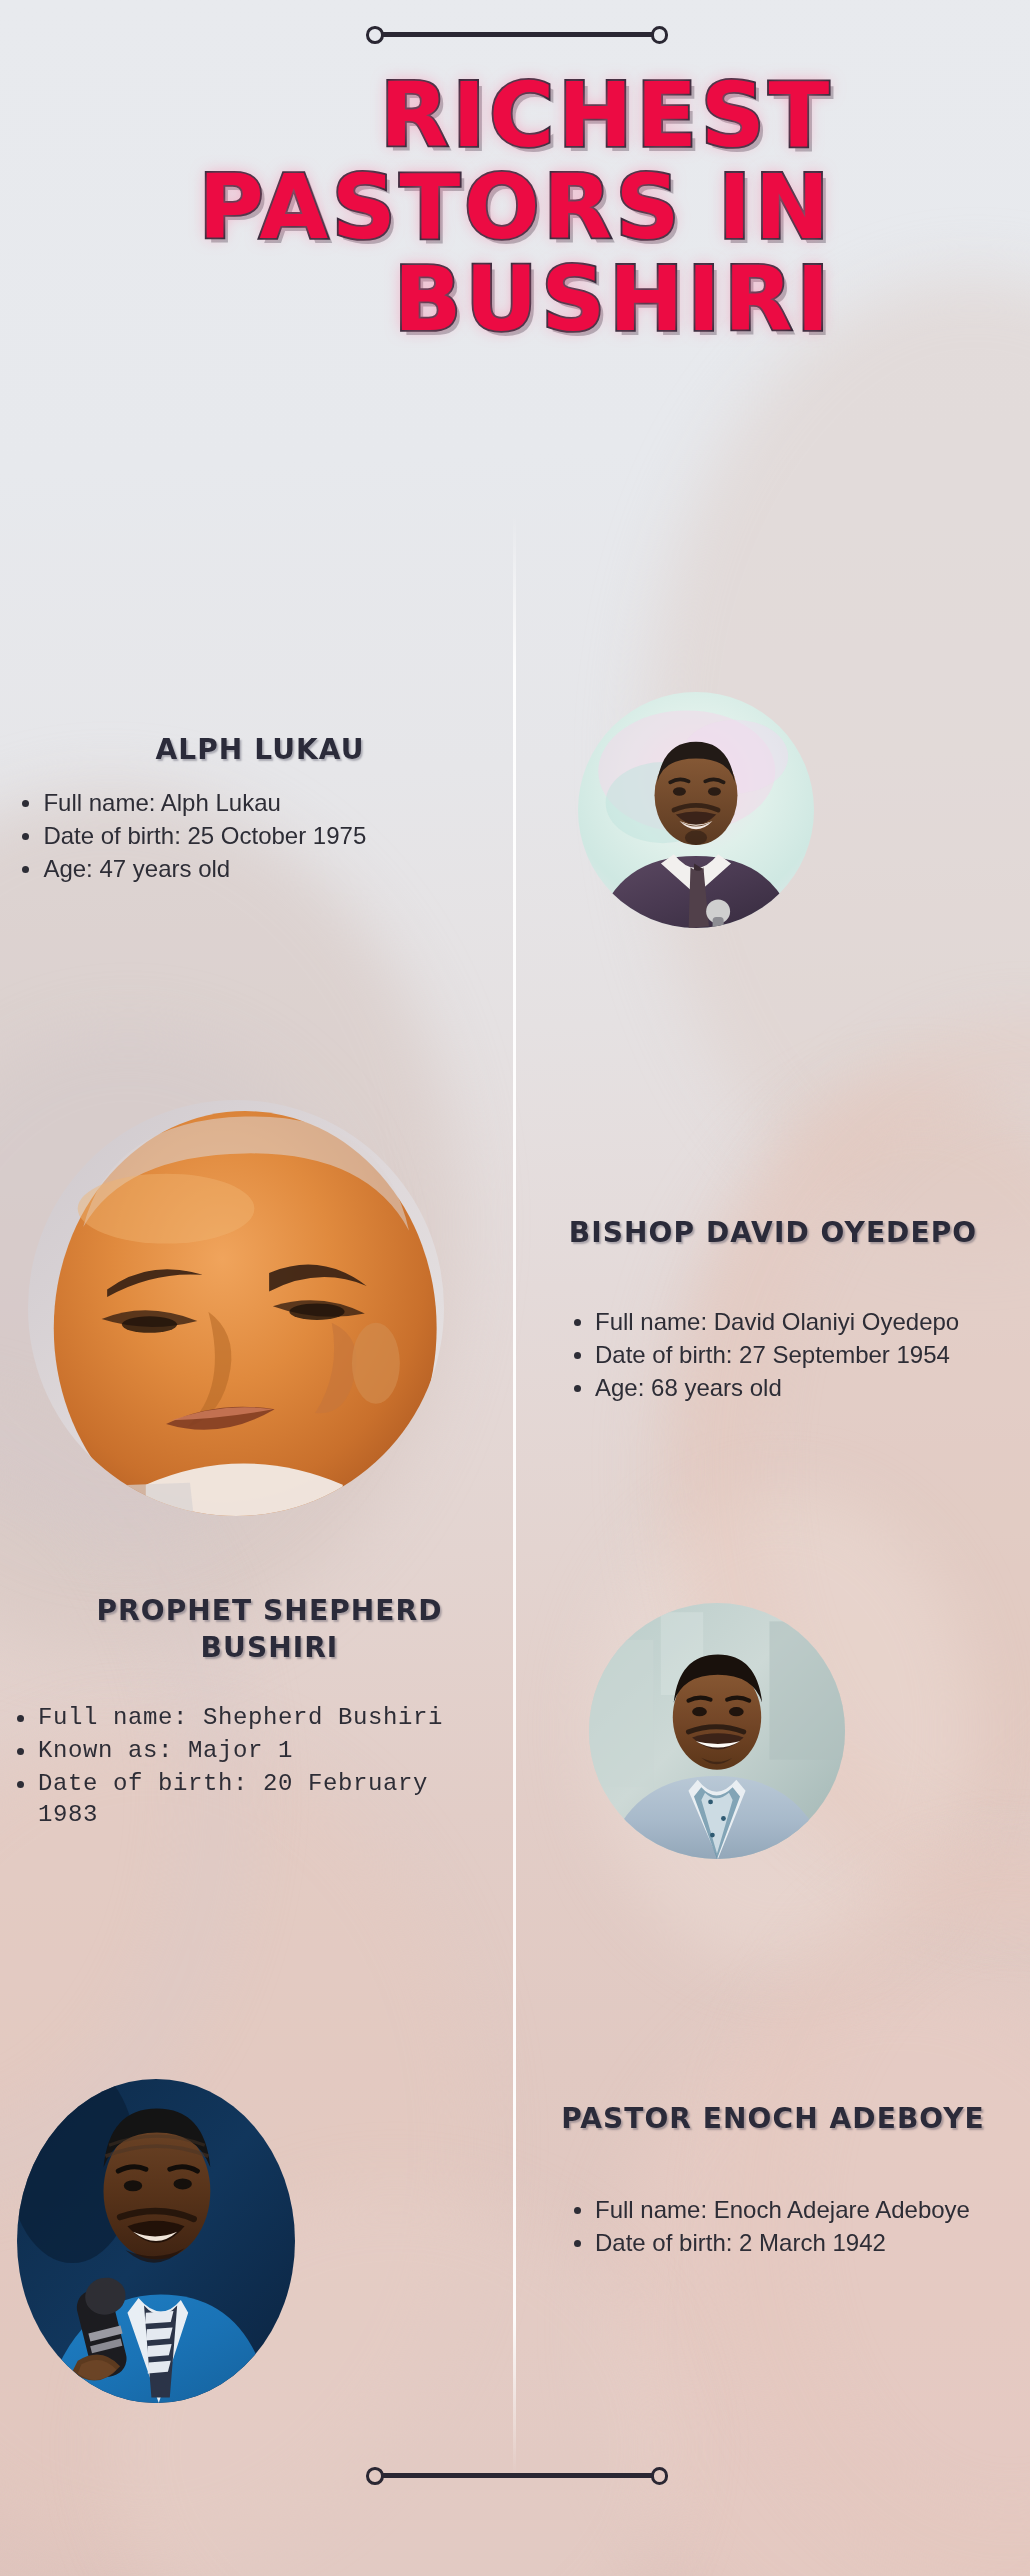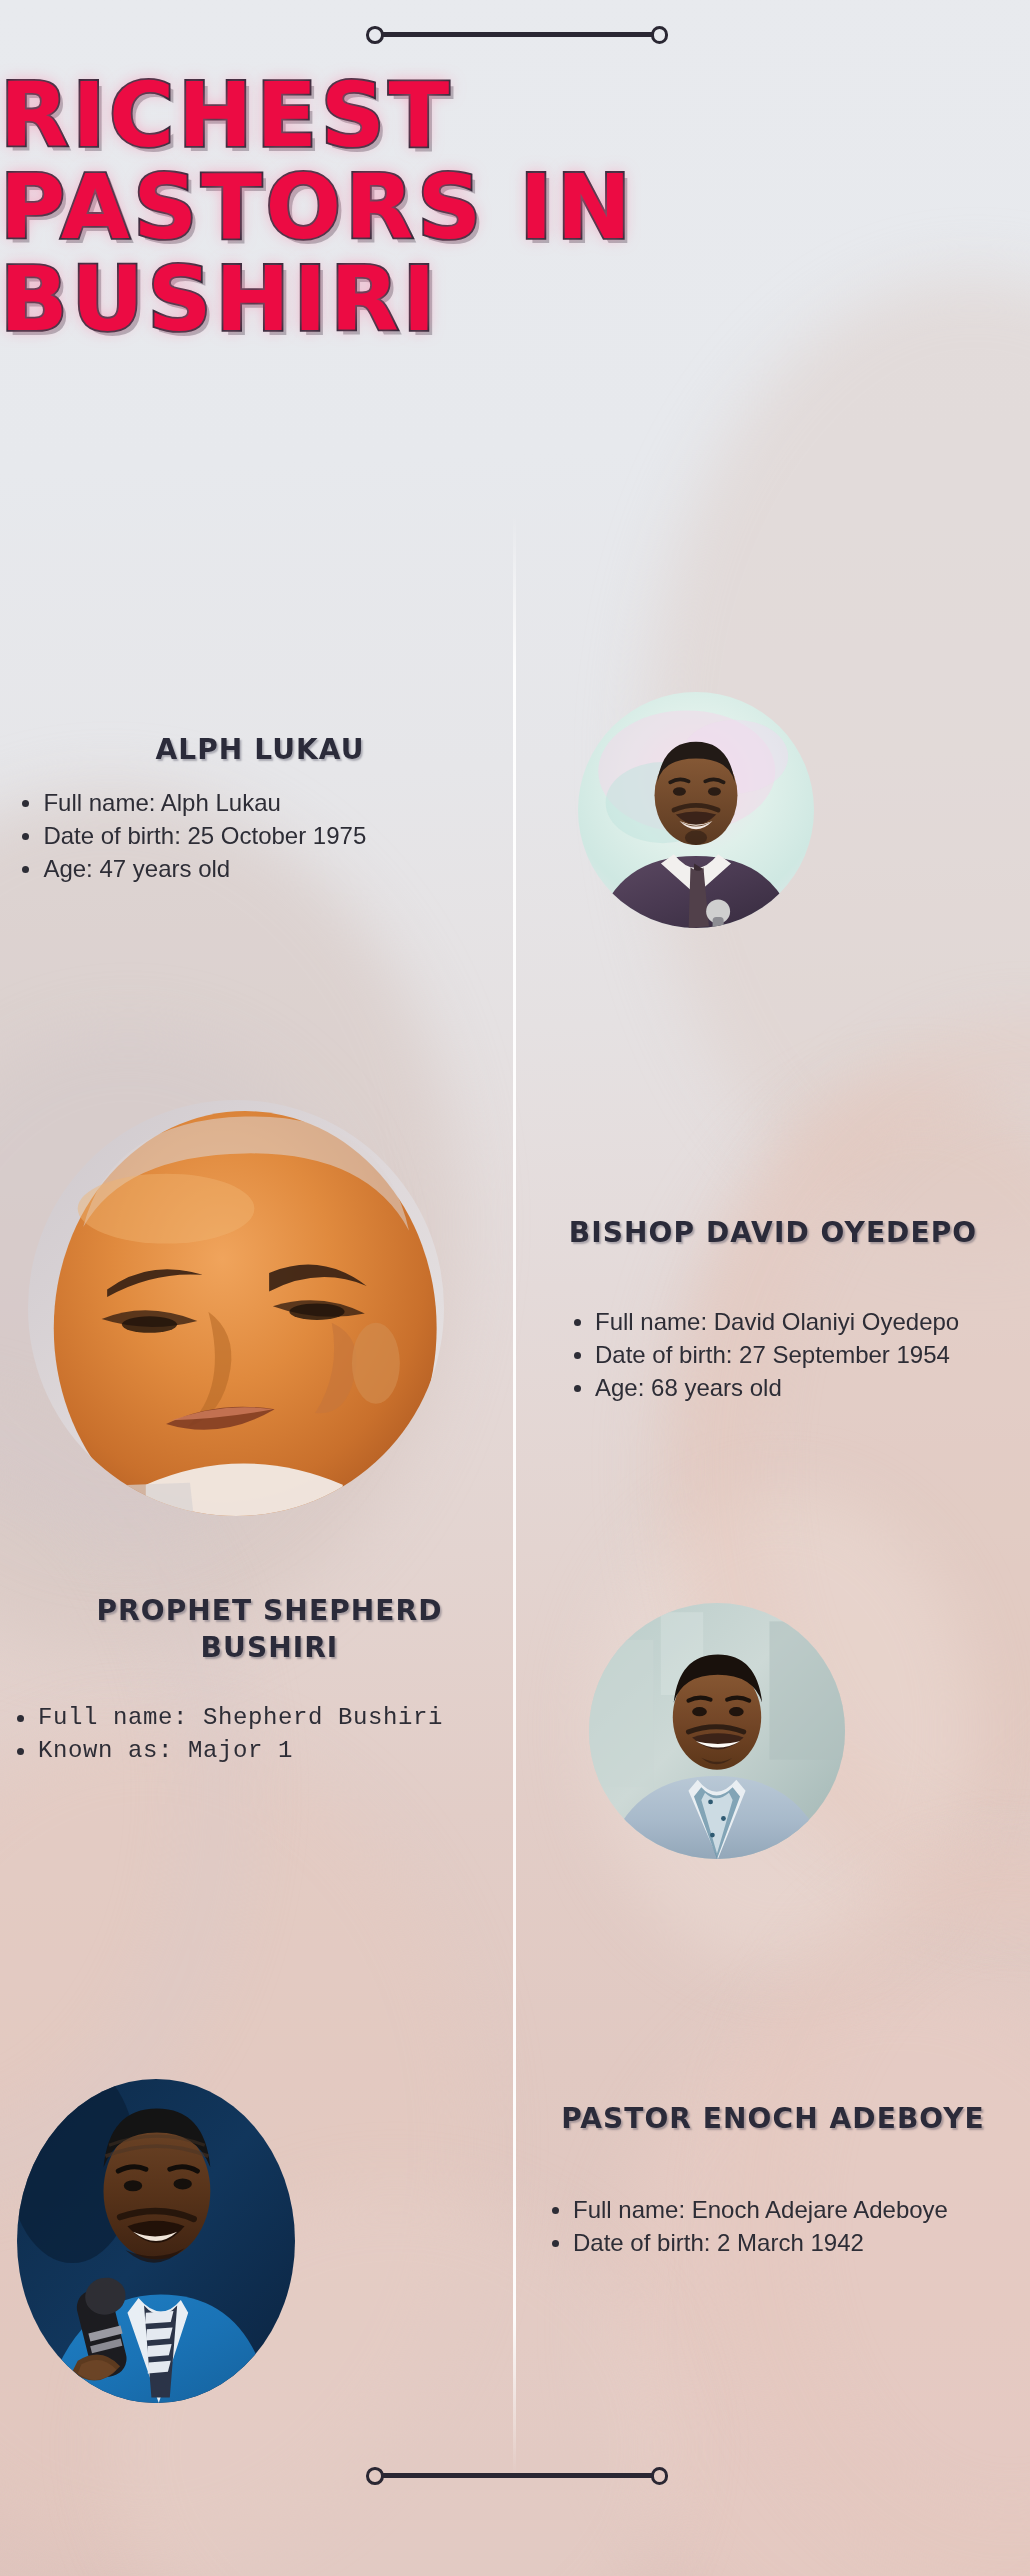--- a/index.html
+++ b/index.html
@@ -57,21 +57,21 @@
   .ornament { position:absolute; z-index:4; display:flex; align-items:center; }
   .orn-top    { left:366px; top:26px;   }
   .orn-bottom { left:366px; top:2467px; }
   .orn-dot {
     width:17.5px; height:17.5px; border-radius:50%;
     border:3.7px solid #2a2733; background:transparent; flex:0 0 auto;
   }
   .orn-bar { width:269px; height:4.6px; background:#2a2733; margin:0 -0.9px; }
 
   
-  #title { position:absolute; left:0; top:69px; width:833px; z-index:5; text-align:left; }
+  #title { position:absolute; left:0; top:69px; width:833px; z-index:5; text-align:right; }
   .tline {
     font-family:"DejaVu Sans", sans-serif;
     font-weight:700;
     font-size:89px;
     line-height:92px;
     letter-spacing:3.7px;
     color:#ec0b43;
     -webkit-text-stroke:3.7px #262433;
     paint-order:stroke fill;
     text-shadow:
@@ -121,21 +121,21 @@
 
   #name-2  { left:543px; top:1214px; width:460px; }
   #facts-2 { left:570px; top:1306px; width:432px; }
   #photo-2 { left:28px;  top:1100px; width:416px; height:416px; }
 
   #name-3  { left:0px;   top:1592px; width:515px;padding-left:24px; }
   #facts-3 { left:13px;  top:1702px; width:478px;font-family:Liberation Mono, monospace; }
   #photo-3 { left:589px; top:1603px; width:256px; height:256px; }
 
   #name-4  { left:543px; top:2100px; width:460px; }
-  #facts-4 { left:548px; top:2194px; width:442px; }
+  #facts-4 { left:570px; top:2194px; width:442px; }
   #photo-4 { left:16.6px;  top:2079px; width:278px; height:324px; }
 </style>
 </head>
 <body>
 
 <div id="bg">
   <div class="bg-base"></div>
   <div class="blob b1"></div>
   <div class="blob b2"></div>
   <div class="blob b3"></div>
@@ -257,20 +257,21 @@
     <ellipse cx="378" cy="286" rx="26" ry="44" fill="#d18a4c" opacity=".7"></ellipse>
     <path d="M128 418 q106-46 214 0 l0 34 -214 0z" fill="#f4f1ee" opacity=".9"></path>
     <path d="M60 420 q50 42 120 32 l-4 -36z" fill="#d9d3d3" opacity=".7"></path>
   </svg>
 </div>
 
 <div class="entry-name" id="name-3">PROPHET SHEPHERD BUSHIRI</div>
 <ul class="facts wide" id="facts-3">
   <li>Full name: Shepherd Bushiri</li>
   <li>Known as: Major 1</li>
+  <li>Date of birth: 20 February 1983</li>
 </ul>
 <div class="photo" id="photo-3">
   <svg viewBox="0 0 278 278" xmlns="http://www.w3.org/2000/svg">
     <defs>
       <linearGradient id="p3bg" x1="0" y1="0" x2="1" y2="1">
         <stop offset="0%" stop-color="#b9ccc9"></stop>
         <stop offset="45%" stop-color="#cdd9d6"></stop>
         <stop offset="100%" stop-color="#9fb4b2"></stop>
       </linearGradient>
       <linearGradient id="p3suit" x1="0" y1="0" x2="0" y2="1">

